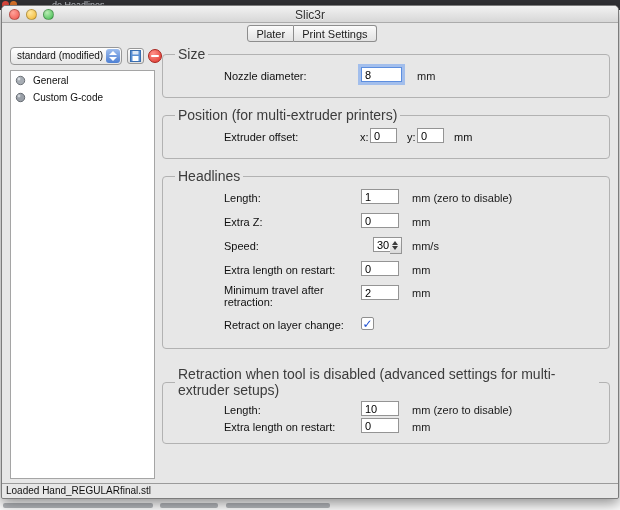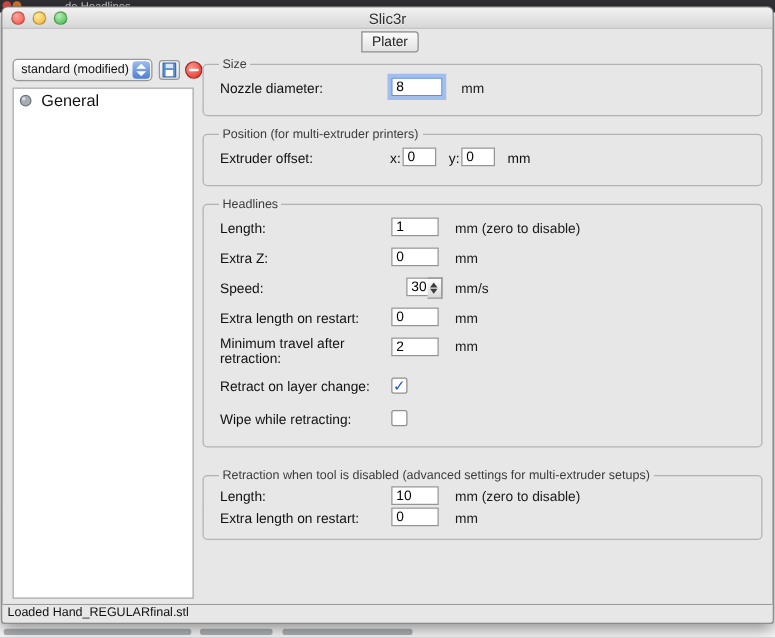--- a/index.html
+++ b/index.html
@@ -48,31 +48,31 @@
     border-left:4px solid transparent;border-right:4px solid transparent;border-bottom:4px solid #fff;}
   .popup-arrows::after{content:"";position:absolute;left:3px;top:8px;
     border-left:4px solid transparent;border-right:4px solid transparent;border-top:4px solid #fff;}
   .save-btn{position:absolute;left:125px;top:42px;width:17px;height:16px;border:1px solid #979797;border-radius:3px;
     background:linear-gradient(#fdfdfd,#e0e0e0);}
   .del-btn{position:absolute;left:146px;top:43px;width:14px;height:14px;border-radius:50%;
     background:radial-gradient(circle at 35% 30%,#ff9189,#dd3329);border:1px solid #a8231c;}
   .del-btn::after{content:"";position:absolute;left:2px;right:2px;top:5px;height:2px;background:#fff;border-radius:1px;}
 
   .tree{position:absolute;left:8px;top:64px;width:145px;bottom:19px;background:#fff;border:1px solid #a5a5a5;}
-  .tree-item{display:flex;align-items:center;gap:4px;height:15px;margin:2px 0 0 4px;font-size:13px;color:#111;}
+  .tree-item{display:flex;align-items:center;gap:4px;height:15px;margin:2px 0 0 4px;font-size:10px;color:#111;}
   .tree-item .chip{padding:0 3px;border-radius:2px;line-height:13px;white-space:nowrap;}
   .tree-item.selected .chip{background:#3875d7;color:#fff;}
 
   
   .main{position:absolute;left:160px;right:8px;top:40px;bottom:19px;}
   fieldset{border:1px solid #b2b2b2;border-radius:4px;margin:0 0 9px;padding:4px 10px 7px;}
-  legend{font-size:10px;color:#3c3c3c;padding:0 3px;margin-left:2px;margin-top:20px;}
+  legend{font-size:14px;color:#3c3c3c;padding:0 3px;margin-left:2px;margin-top:20px;}
   fieldset.gap{margin-top:17px;}
 
-  .row{position:relative;height:24px;font-size:11px;color:#101010;}
+  .row{position:relative;height:24px;font-size:11px;color:#101010;margin-left:48px;}
   .row.tall{height:31px;}
   .row.mid{height:26px;}
   .row.tight{height:17px;}
   .lbl{position:absolute;left:3px;top:4px;white-space:nowrap;}
   .lbl.wrap{width:124px;white-space:normal;line-height:12px;top:0;}
   .inp{position:absolute;left:140px;top:1px;width:38px;height:15px;font-size:11px;font-family:inherit;
     border:1px solid #949494;background:#fff;padding:0 3px;color:#000;}
   .inp.focused{border:1px solid #5d8ede;box-shadow:0 0 0 3px rgba(105,157,240,.55);width:41px;}
   .unit{position:absolute;left:191px;top:4px;white-space:nowrap;font-size:11px;color:#1a1a1a;}
   .tight .lbl{top:2px}.tight .inp{top:-1px}.tight .unit{top:2px}
@@ -116,20 +116,21 @@
 
     <div class="titlebar">
       <span class="tl red"></span>
       <span class="tl yellow"></span>
       <span class="tl green"></span>
       <div class="title">Slic3r</div>
     </div>
 
     <div class="tabbar">
       <span class="tab">Plater</span>
+      <span class="tab">Print Settings</span>
     </div>
 
     <div class="popup">
       <span>standard (modified)</span>
       <span class="popup-arrows"></span>
     </div>
 
     <div class="save-btn">
       <svg width="15" height="14" viewBox="0 0 15 14">
         <rect x="2.5" y="1.5" width="10" height="11" fill="#5a8fd4" stroke="#3a6eb0"></rect>
@@ -139,20 +140,27 @@
     </div>
     <div class="del-btn"></div>
 
     <div class="tree">
       <div class="tree-item">
         <svg width="11" height="11" viewBox="0 0 11 11">
           <circle cx="5.5" cy="5.5" r="4.2" fill="#a7adb4" stroke="#6d7278"></circle>
           <circle cx="4" cy="4" r="1.4" fill="#d9dde2"></circle>
         </svg>
         <span class="chip">General</span>
+      </div>
+      <div class="tree-item">
+        <svg width="11" height="11" viewBox="0 0 11 11">
+          <circle cx="5.5" cy="5.5" r="4.2" fill="#9aa0a8" stroke="#666b71"></circle>
+          <circle cx="4" cy="4" r="1.4" fill="#cfd4da"></circle>
+        </svg>
+        <span class="chip">Custom G-code</span>
       </div>
     </div>
 
     <div class="main">
 
       <fieldset>
         <legend>Size</legend>
         <div class="row">
           <span class="lbl">Nozzle diameter:</span>
           <input class="inp focused" value="8" style="">
@@ -209,24 +217,20 @@
           <span class="lbl wrap">Minimum travel after retraction:</span>
           <input class="inp" value="2" style="">
           <span class="unit" style="top:3px">mm</span>
         </div>
 
         <div class="row mid">
           <span class="lbl">Retract on layer change:</span>
           <span class="cb">✓</span>
         </div>
 
-        <div class="row">
-          <span class="lbl">Wipe while retracting:</span>
-          <span class="cb"></span>
-        </div>
       </fieldset>
 
       <fieldset class="gap">
         <legend>Retraction when tool is disabled (advanced settings for multi-extruder setups)</legend>
 
         <div class="row tight">
           <span class="lbl">Length:</span>
           <input class="inp" value="10" style="">
           <span class="unit">mm (zero to disable)</span>
         </div>

